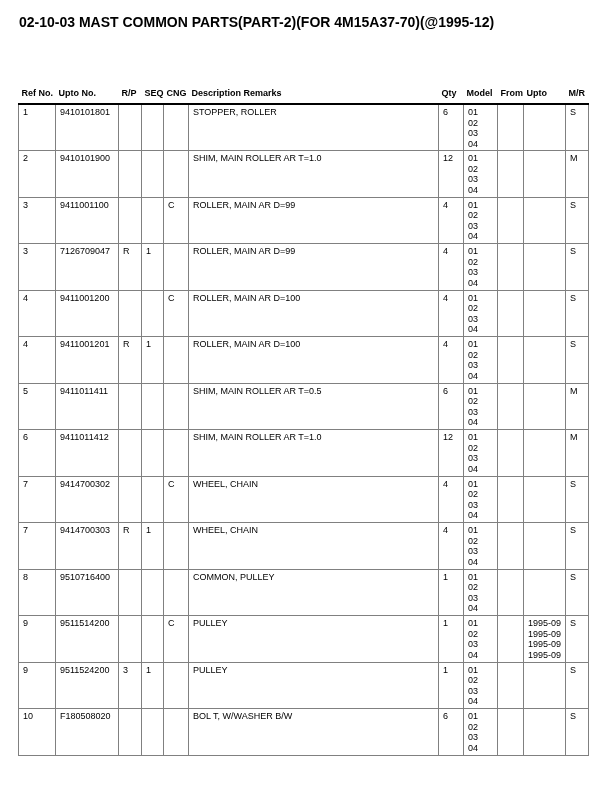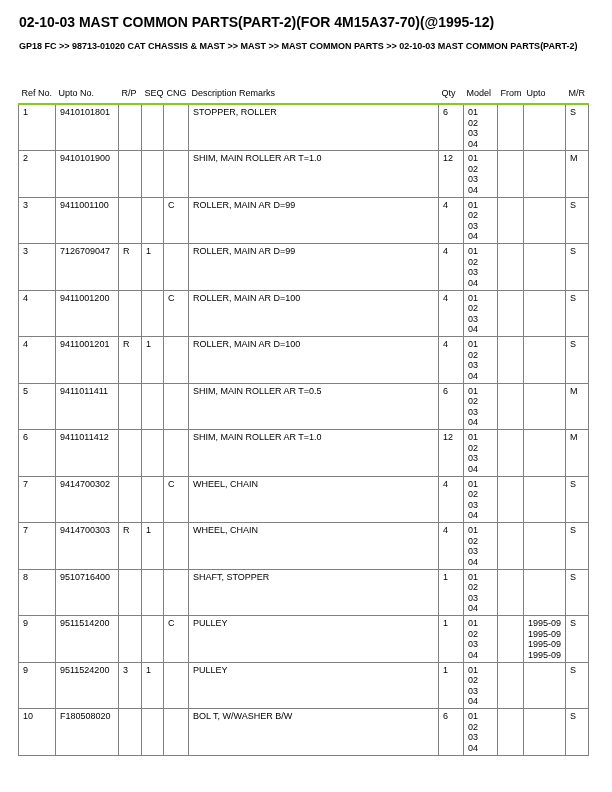--- a/index.html
+++ b/index.html
@@ -45,26 +45,26 @@
   col.c-cng   { width: 25px; }
   col.c-desc  { width: 250px; }
   col.c-qty   { width: 25px; }
   col.c-model { width: 34px; }
   col.c-from  { width: 26px; }
   col.c-upto  { width: 42px; }
   col.c-mr    { width: 23px; }
 
   table.parts thead th {
     font-size: 9px;
-    font-weight: normal;
+    font-weight: bold;
     text-align: left;
     vertical-align: bottom;
     padding: 6px 1px 5px 3px;
     border: none;
-    border-bottom: 2px solid #84cc16;
+    border-bottom: 2px solid #000000;
     white-space: nowrap;
     overflow: visible;
   }
   table.parts tbody tr { height: 46.5px; }
   table.parts tbody td {
     font-size: 9px;
     line-height: 10.5px;
     vertical-align: top;
     text-align: left;
     padding: 2px 2px 0 4px;
@@ -72,21 +72,20 @@
     white-space: pre-line;
   }
 </style>
 </head>
 <body>
 
 <div class="page">
   <div class="title">02-10-03 MAST COMMON PARTS(PART-2)(FOR 4M15A37-70)(@1995-12)</div>
 
   <div class="breadcrumb">
-    <div>GP18 FC &gt;&gt; 98713-01020 CAT CHASSIS &amp; MAST &gt;&gt; MAST &gt;&gt; MAST COMMON PARTS &gt;&gt; 02-10-03 MAST COMMON PARTS(PART-2)</div>
   </div>
 
   <table class="parts">
     <colgroup>
       <col class="c-ref">
         <col class="c-part">
         <col class="c-rp">
         <col class="c-seq">
       <col class="c-cng">
         <col class="c-desc">
@@ -271,21 +270,21 @@
     <td></td>
     <td></td>
     <td>S</td>
   </tr>
         <tr>
     <td>8</td>
     <td>9510716400</td>
     <td></td>
     <td></td>
     <td></td>
-    <td>SHAFT, STOPPER</td>
+    <td>COMMON, PULLEY</td>
     <td>1</td>
     <td>01
 02
 03
 04</td>
     <td></td>
     <td></td>
     <td>S</td>
   </tr>
         <tr>

